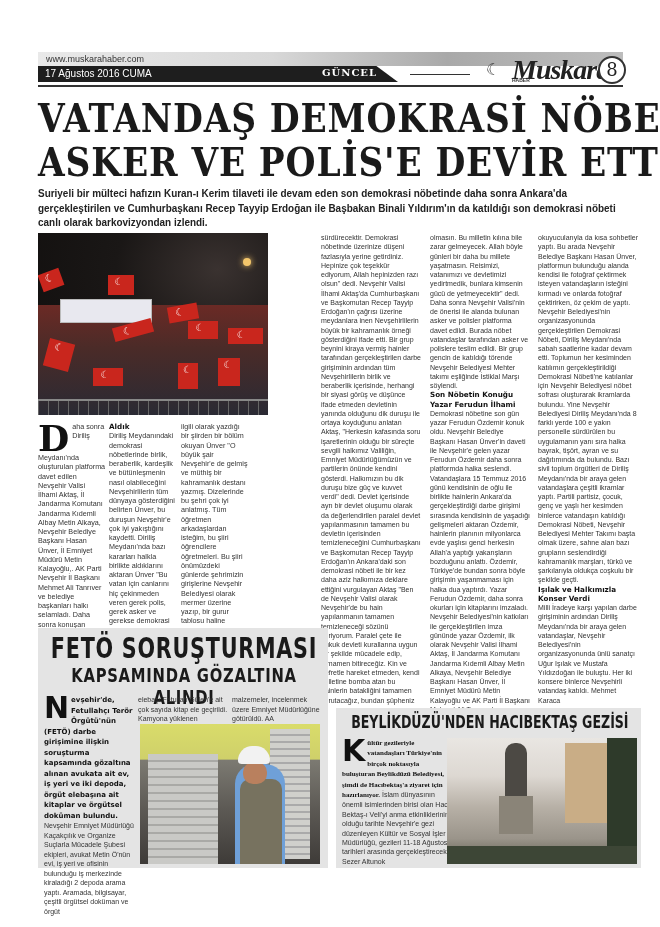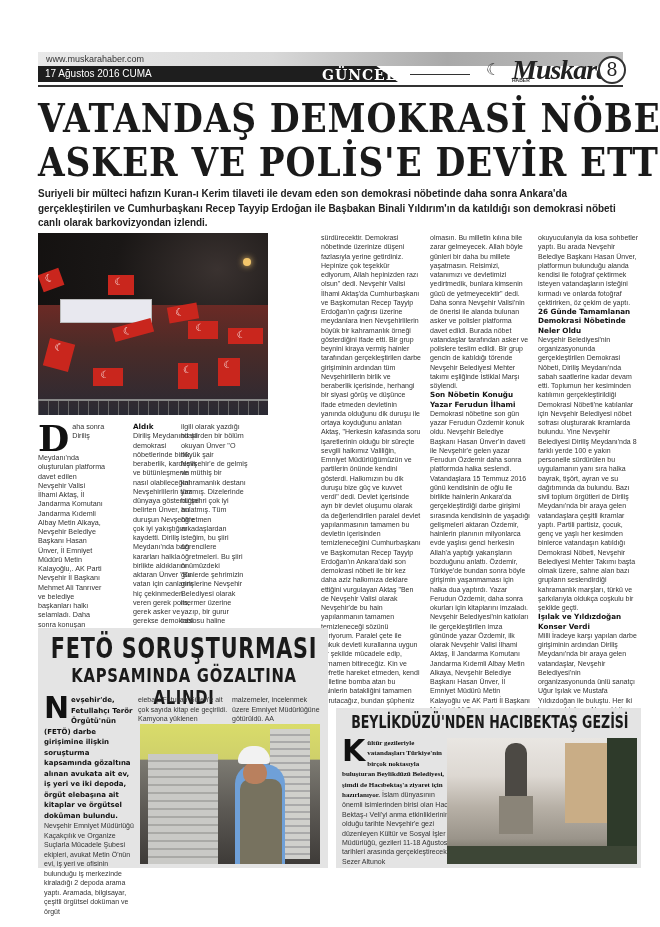--- a/index.html
+++ b/index.html
@@ -3,21 +3,21 @@
 <meta charset="utf-8">
 <style>
   html,body{margin:0;padding:0;}
   body{width:660px;height:927px;background:#ffffff;position:relative;overflow:hidden;font-family:"Liberation Sans",sans-serif;color:#222;}
   .page{position:absolute;left:0;top:0;width:596px;height:927px;}
   
   .mh-top{position:absolute;left:38px;top:52px;width:585px;height:14px;background:linear-gradient(90deg,#e9e9e9 0,#d8d8d8 40%,#a9a9a9 70%,#bdbdbd 100%);}
   .mh-url{position:absolute;left:46px;top:54px;font-size:9px;color:#333;}
   .mh-bar{position:absolute;left:38px;top:66px;width:360px;height:16px;background:#1e1e1e;clip-path:polygon(0 0,94% 0,100% 100%,0 100%);}
   .mh-date{position:absolute;left:45px;top:68px;font-size:10px;color:#fff;}
-  .mh-section{position:absolute;left:322px;top:67px;font-size:14px;font-weight:bold;color:#fff;letter-spacing:1px;font-family:"DejaVu Serif",serif;}
+  .mh-section{position:absolute;left:322px;top:67px;font-size:10px;font-weight:bold;color:#fff;letter-spacing:1px;font-family:"DejaVu Serif",serif;}
   .mh-rule{position:absolute;left:38px;top:85px;width:585px;height:2px;background:#333;}
   .mh-rule2{position:absolute;left:410px;top:74px;width:60px;height:1px;background:#333;}
   .mh-logo-text{position:absolute;left:512px;top:54px;font-size:28px;font-weight:bold;font-family:Liberation Serif, serif;color:#222;font-style:italic;letter-spacing:-1px;}
   .mh-logo-sub{position:absolute;left:512px;top:77px;font-size:5px;color:#333;font-weight:bold;}
   .mh-swoosh{position:absolute;left:486px;top:60px;font-size:16px;color:#333;}
   .mh-page{position:absolute;left:598px;top:56px;width:24px;height:24px;border:2px solid #333;border-radius:50%;text-align:center;line-height:24px;font-size:18px;font-family:"DejaVu Serif",serif;background:#fff;}
   
   .headline{position:absolute;left:38px;top:96px;width:600px;font-family:"DejaVu Serif",serif;font-weight:bold;color:#1a1a1a;text-align:center;line-height:44px;font-size:40px;letter-spacing:1px;transform:scaleX(0.86);transform-origin:left top;white-space:nowrap;}
   .headline .l1{display:block;width:700px;}
   .headline .l2{display:block;width:700px;}
@@ -29,21 +29,21 @@
   .flag::after{content:"☾";position:absolute;left:25%;top:5%;color:#fff;font-size:10px;}
   .banner{position:absolute;left:22px;top:66px;width:90px;height:22px;background:#e8e8ef;border:1px solid #bbb;}
   .light{position:absolute;left:205px;top:25px;width:8px;height:8px;border-radius:50%;background:#f4c66b;box-shadow:0 0 6px #f4c66b;}
   .rail{position:absolute;left:0;bottom:0;width:100%;height:14px;border-top:2px solid #888;background:repeating-linear-gradient(90deg,#666 0 1px,transparent 1px 10px);}
   
   .col{position:absolute;font-size:7.2px;line-height:9.25px;color:#333;font-family:"Liberation Sans",sans-serif;}
   .col p{margin:0;}
   .col .sub{font-weight:bold;color:#111;font-family:"DejaVu Sans",sans-serif;font-size:7.2px;}
   .dropcap{float:left;font-size:36px;line-height:30px;font-family:"DejaVu Serif",serif;font-weight:bold;margin:1px 3px 0 0;color:#111;}
   .c1{left:38px;top:422px;width:72px;}
-  .c2{left:109px;top:422px;width:72px;margin-left:24px;}
+  .c2{left:109px;top:422px;width:72px;}
   .c3{left:181px;top:422px;width:72px;}
   .c5{left:321px;top:233px;width:100px;}
   .c6{left:430px;top:233px;width:100px;}
   .c7{left:538px;top:233px;width:100px;}
   .c5,.c6,.c7{font-size:7px;}
   .c1,.c2,.c3,.c4{width:68px;}
   .c1{width:68px;}
   
   .feto{position:absolute;left:38px;top:628px;width:290px;height:240px;background:#e4e4e4;}
   .feto-h{position:absolute;left:44px;top:634px;width:280px;font-family:"DejaVu Sans",sans-serif;font-weight:bold;color:#1a1a1a;text-align:center;transform:scaleX(0.74);transform-origin:center top;}
@@ -130,23 +130,22 @@
   <div class="col c5">
     <p>sürdürecektir. Demokrasi nöbetinde üzerinize düşeni fazlasıyla yerine getirdiniz. Hepinize çok teşekkür ediyorum, Allah hepinizden razı olsun" dedi. Nevşehir Valisi İlhami Aktaş'da Cumhurbaşkanı ve Başkomutan Recep Tayyip Erdoğan'ın çağrısı üzerine meydanlara inen Nevşehirlilerin büyük bir kahramanlık örneği gösterdiğini ifade etti. Bir grup beynini kiraya vermiş hainler tarafından gerçekleştirilen darbe girişiminin ardından tüm Nevşehirlilerin birlik ve beraberlik içerisinde, herhangi bir siyasi görüş ve düşünce ifade etmeden devletinin yanında olduğunu dik duruşu ile ortaya koyduğunu anlatan Aktaş, "Herkesin kafasında soru işaretlerinin olduğu bir süreçte sevgili halkımız Valiliğin, Emniyet Müdürlüğümüzün ve partilerin önünde kendini gösterdi. Halkımızın bu dik duruşu bize güç ve kuvvet verdi" dedi. Devlet içerisinde ayrı bir devlet oluşumu olarak da değerlendirilen paralel devlet yapılanmasının tamamen bu devletin içerisinden temizleneceğini Cumhurbaşkanı ve Başkomutan Recep Tayyip Erdoğan'ın Ankara'daki son demokrasi nöbeti ile bir kez daha aziz halkımıza deklare ettiğini vurgulayan Aktaş "Ben de Nevşehir Valisi olarak Nevşehir'de bu hain yapılanmanın tamamen temizleneceği sözünü veriyorum. Paralel çete ile hukuk devleti kurallarına uygun bir şekilde mücadele edip, tamamen bitireceğiz. Kin ve nefretle hareket etmeden, kendi milletine bomba atan bu hainlerin batakliğini tamamen kurutacağız, bundan şüpheniz</p>
   </div>
   <div class="col c6">
     <p>olmasın. Bu milletin kılına bile zarar gelmeyecek. Allah böyle günleri bir daha bu millete yaşatmasın. Reisimizi, vatanımızı ve devletimizi yedirtmedik, bunlara kimsenin gücü de yetmeyecektir" dedi. Daha sonra Nevşehir Valisi'nin de önerisi ile alanda bulunan asker ve polisler platforma davet edildi. Burada nöbet vatandaşlar tarafından asker ve polislere teslim edildi. Bir grup gencin de katıldığı törende Nevşehir Belediyesi Mehter takımı eşliğinde İstiklal Marşı söylendi.</p>
     <p class="sub">Son Nöbetin Konuğu Yazar Ferudun İlhami</p>
     <p>Demokrasi nöbetine son gün yazar Ferudun Özdemir konuk oldu. Nevşehir Belediye Başkanı Hasan Ünver'in daveti ile Nevşehir'e gelen yazar Ferudun Özdemir daha sonra platformda halka seslendi. Vatandaşlara 15 Temmuz 2016 günü kendisinin de oğlu ile birlikte hainlerin Ankara'da gerçekleştirdiği darbe girişimi sırasında kendisinin de yaşadığı gelişmeleri aktaran Özdemir, hainlerin planının milyonlarca evde yaşlısı genci herkesin Allah'a yaptığı yakarışların bozduğunu anlattı. Özdemir, Türkiye'de bundan sonra böyle girişimin yaşanmaması için halka dua yaptırdı. Yazar Ferudun Özdemir, daha sonra okurları için kitaplarını imzaladı. Nevşehir Belediyesi'nin katkıları ile gerçekleştirilen imza gününde yazar Özdemir, ilk olarak Nevşehir Valisi İlhami Aktaş, İl Jandarma Komutanı Jandarma Kıdemli Albay Metin Alkaya, Nevşehir Belediye Başkanı Hasan Ünver, İl Emniyet Müdürü Metin Kalayoğlu ve AK Parti İl Başkanı Mehmet Ali Tanrıver' e kitaplarını imzalayarak verdi. Yazar Özdemir imza gününde</p>
   </div>
   <div class="col c7">
     <p>okuyucularıyla da kısa sohbetler yaptı. Bu arada Nevşehir Belediye Başkanı Hasan Ünver, platformun bulunduğu alanda kendisi ile fotoğraf çektirmek isteyen vatandaşların isteğini kırmadı ve onlarda fotoğraf çektirirken, öz çekim de yaptı.</p>
-    <p class="sub">26 Günde Tamamlanan Demokrasi Nöbetinde Neler Oldu</p>
     <p>Nevşehir Belediyesi'nin organizasyonunda gerçekleştirilen Demokrasi Nöbeti, Diriliş Meydanı'nda sabah saatlerine kadar devam etti. Toplumun her kesiminden katılımın gerçekleştirildiği Demokrasi Nöbeti'ne katılanlar için Nevşehir Belediyesi nöbet sofrası oluşturarak ikramlarda bulundu. Yine Nevşehir Belediyesi Diriliş Meydanı'nda 8 farklı yerde 100 e yakın personelle sürdürülen bu uygulamanın yanı sıra halka bayrak, tişört, ayran ve su dağıtımında da bulundu. Bazı sivil toplum örgütleri de Diriliş Meydanı'nda bir araya gelen vatandaşlara çeşitli ikramlar yaptı. Partili partisiz, çocuk, genç ve yaşlı her kesimden binlerce vatandaşın katıldığı Demokrasi Nöbeti, Nevşehir Belediyesi Mehter Takımı başta olmak üzere, sahne alan bazı grupların seslendirdiği kahramanlık marşları, türkü ve şarkılarıyla oldukça coşkulu bir şekilde geçti.</p>
-    <p class="sub">Işılak ve Yıldızdoğan Konser Verdi</p>
+    <p class="sub">Işılak ve Halkımızla Konser Verdi</p>
     <p>Milli İradeye karşı yapılan darbe girişiminin ardından Diriliş Meydanı'nda bir araya gelen vatandaşlar, Nevşehir Belediyesi'nin organizasyonunda ünlü sanatçı Uğur Işılak ve Mustafa Yıldızdoğan ile buluştu. Her iki konsere binlerce Nevşehirli vatandaş katıldı. Mehmet Karaca</p>
   </div>
 
   <div class="feto"></div>
   <div class="feto-h">
     <span class="a">FETÖ SORUŞTURMASI</span>
     <span class="b">KAPSAMINDA GÖZALTINA ALINDI</span>
   </div>
   <div class="feto-c1">
     <span class="drop2">N</span>

